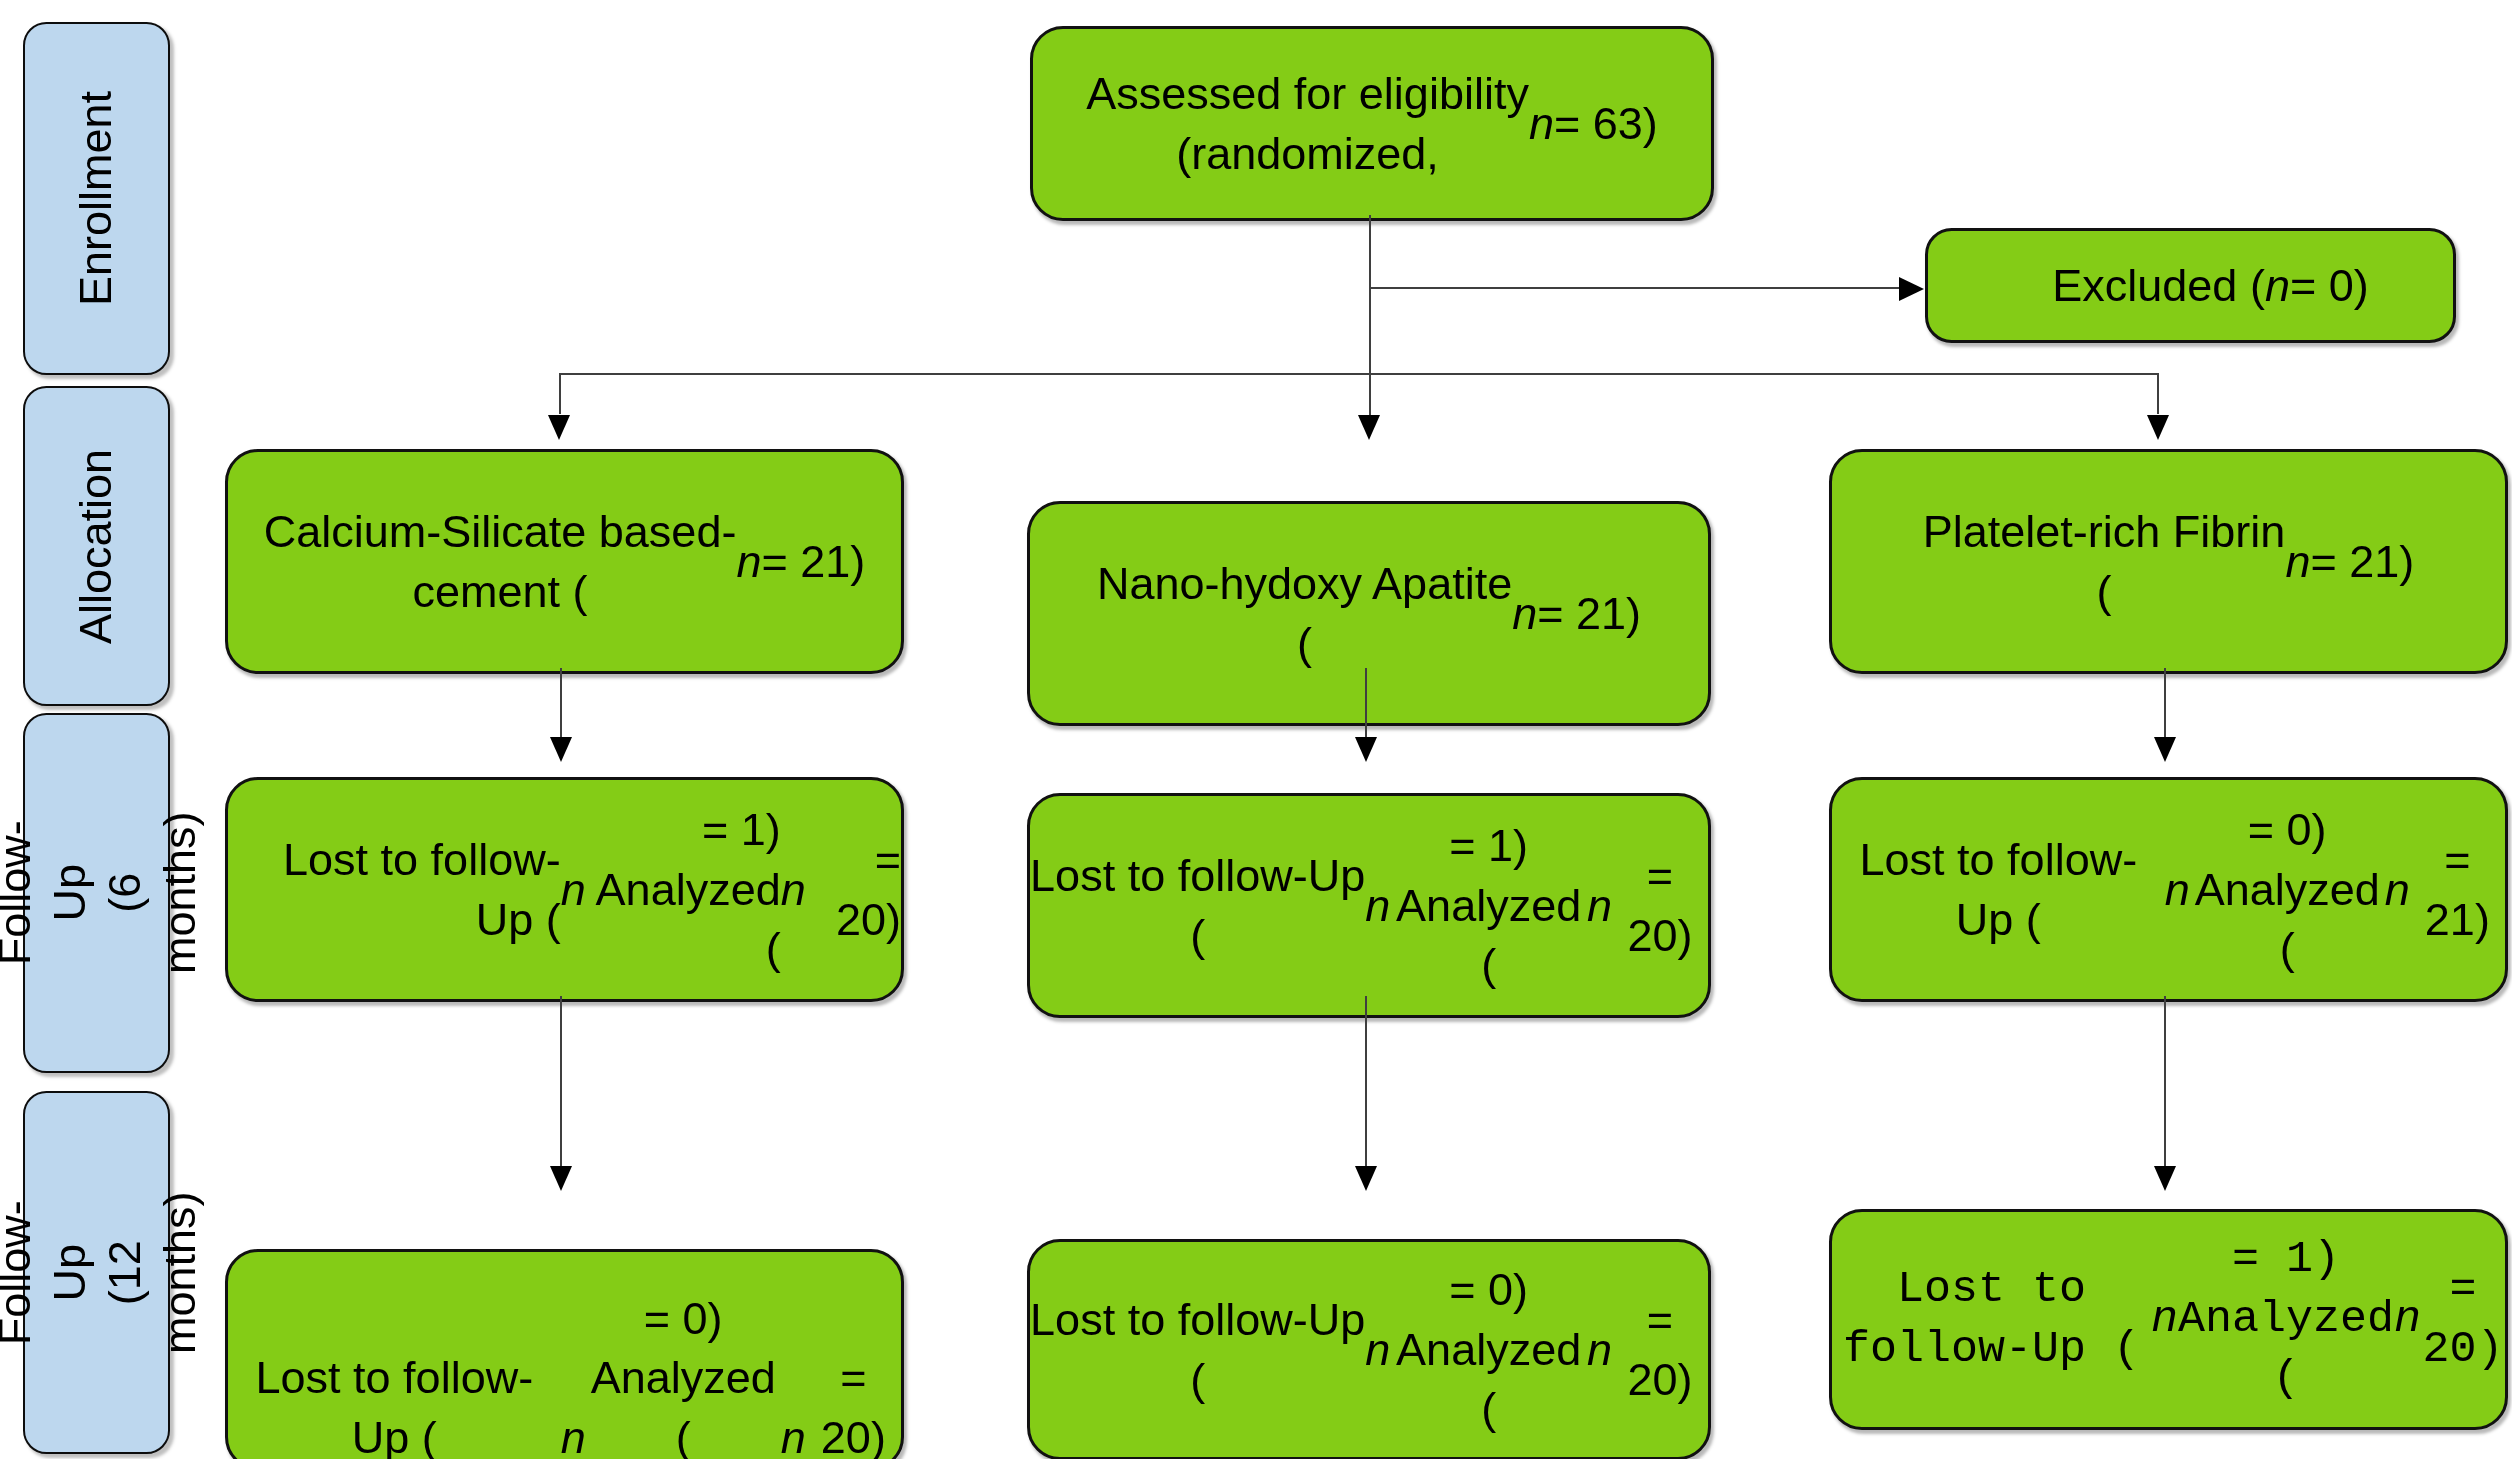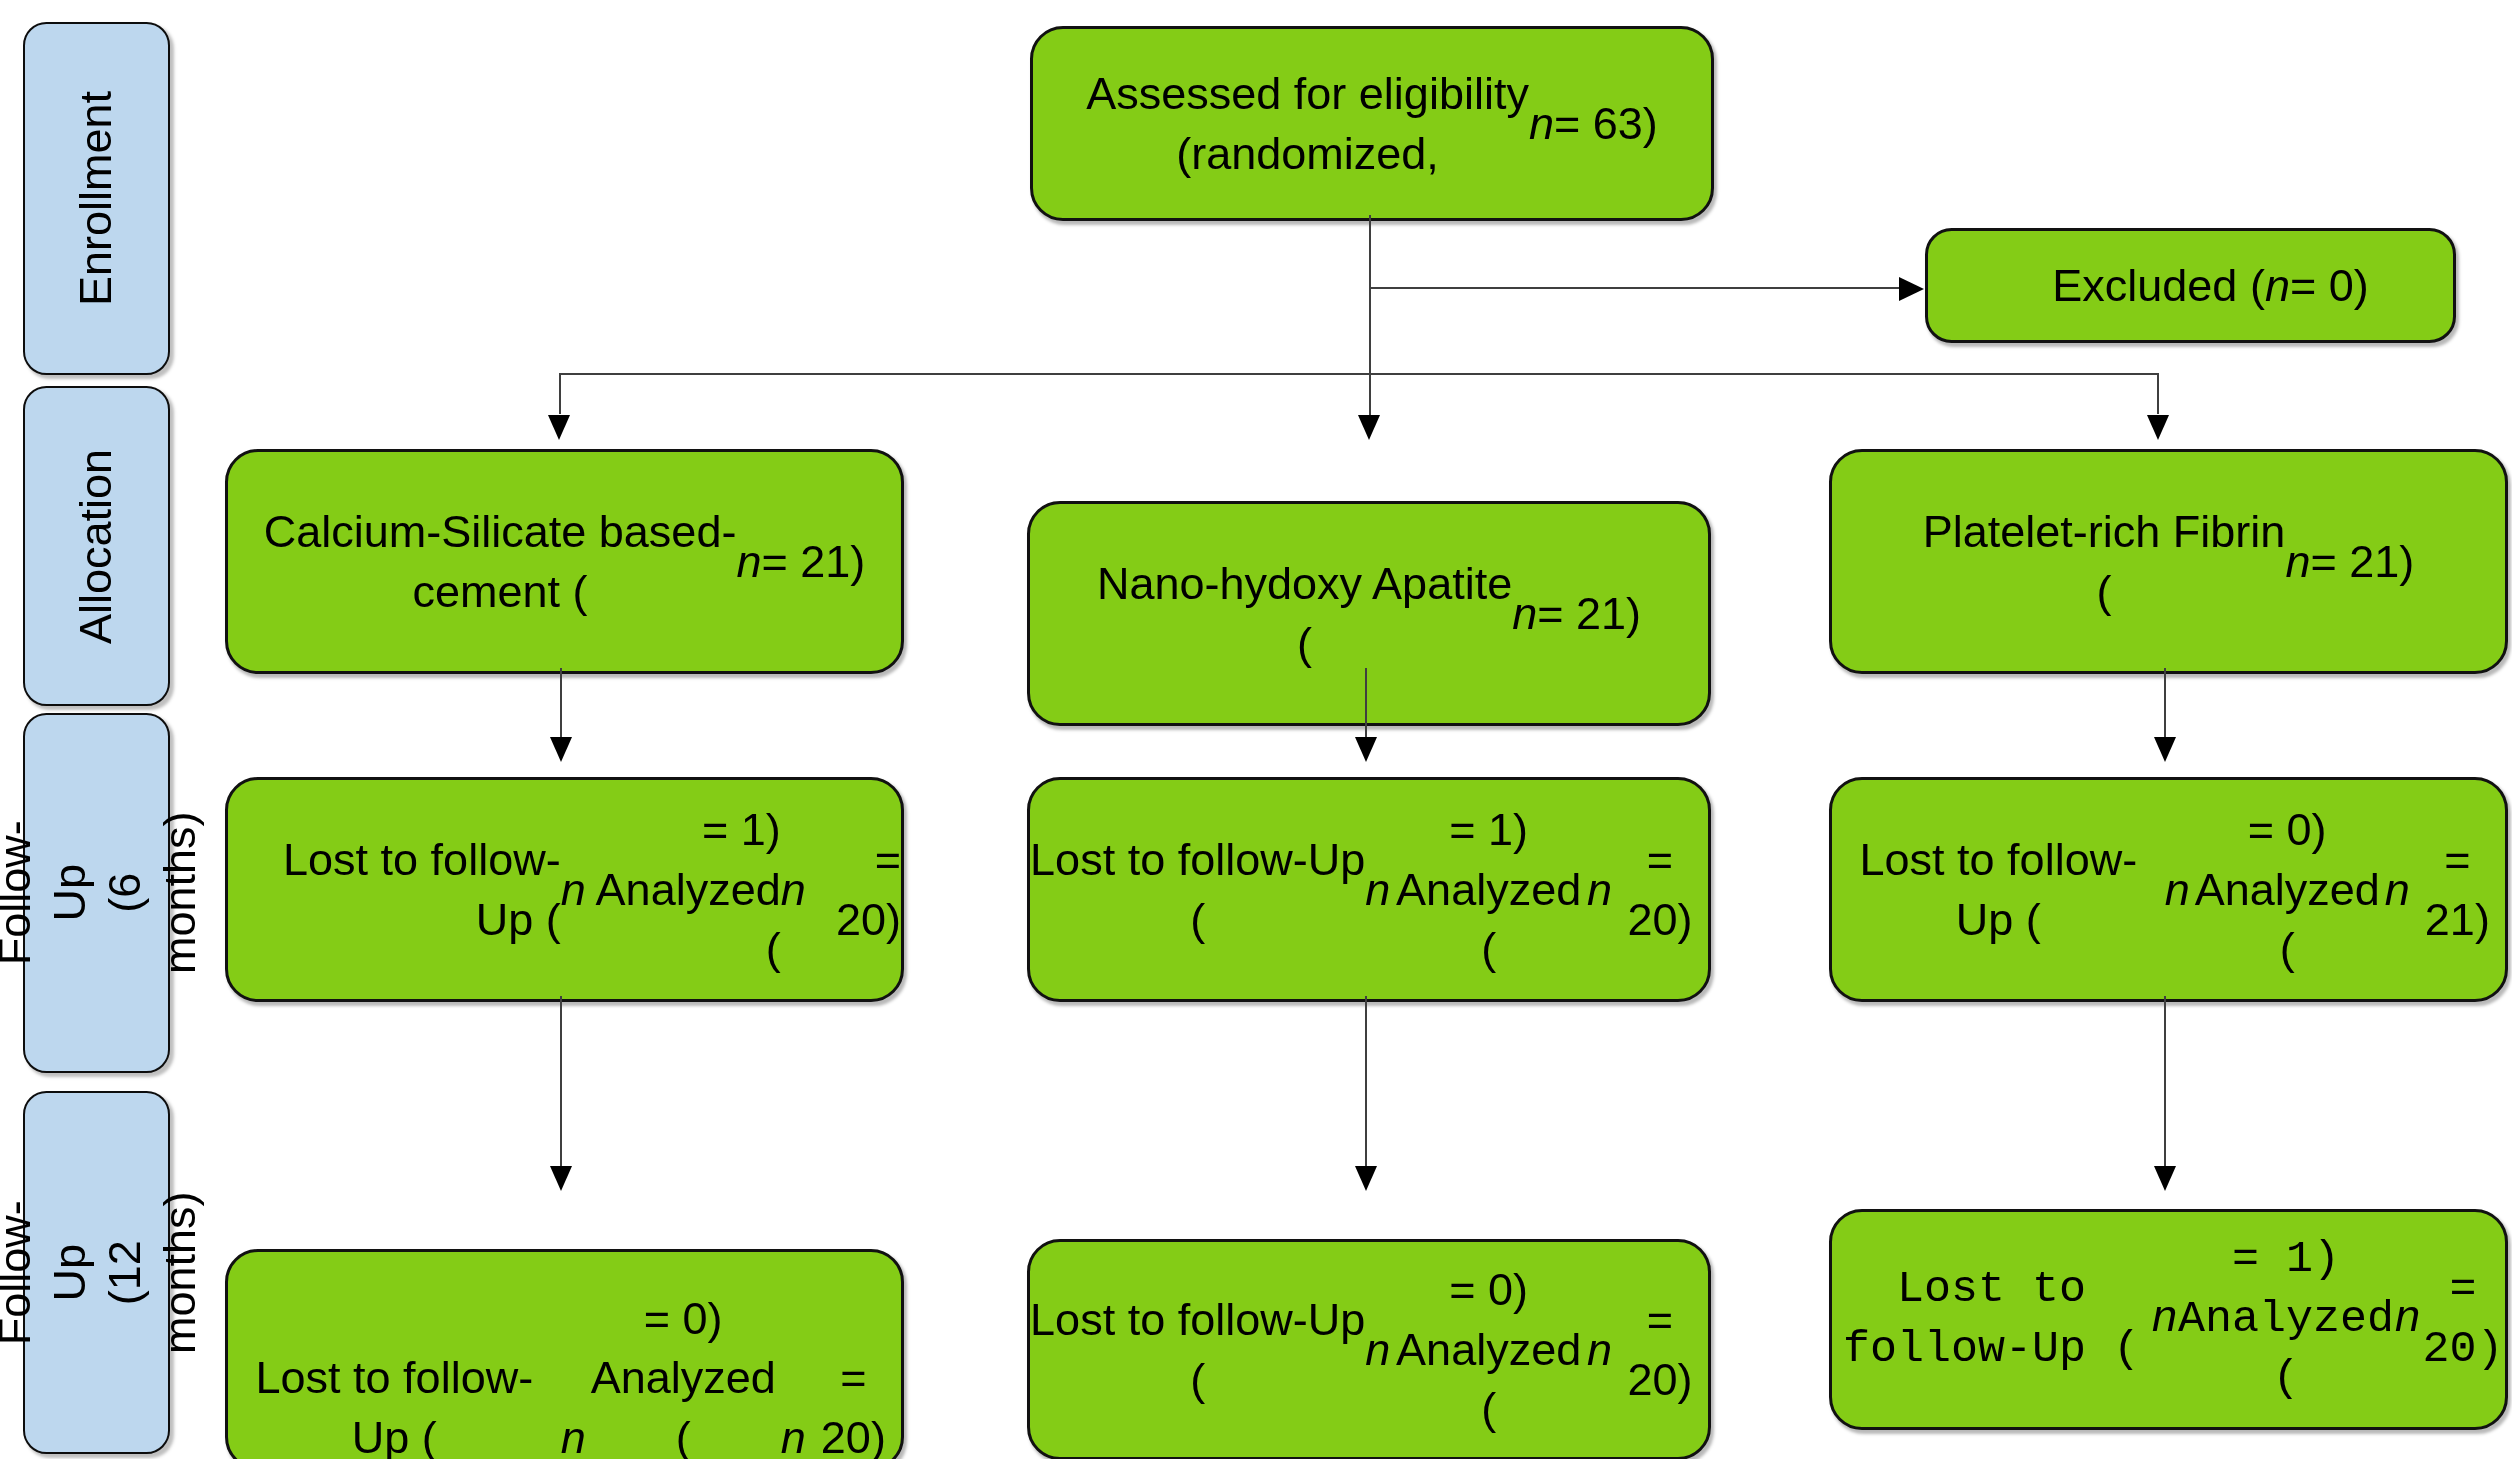--- a/index.html
+++ b/index.html
@@ -92,21 +92,21 @@
 
   <div class="fbox" style="left:225px;top:449px;width:673px;height:219px;">Calcium-Silicate based-
 cement (<i>n</i> = 21)</div>
   <div class="fbox" style="left:1027px;top:463px;width:678px;height:219px;margin-top:38px;">Nano-hydoxy Apatite
 (<i>n</i> = 21)</div>
   <div class="fbox" style="left:1829px;top:449px;width:673px;height:219px;">Platelet-rich Fibrin
 (<i>n</i> = 21)</div>
 
   <div class="fbox" style="left:225px;top:777px;width:673px;height:219px;text-align:right;">Lost to follow-Up (<i>n</i> = 1)
 Analyzed (<i>n</i> = 20)</div>
-  <div class="fbox" style="left:1027px;top:777px;width:678px;height:219px;align-items:center;">Lost to follow-Up (<i>n</i> = 1)
+  <div class="fbox" style="left:1027px;top:793px;width:678px;height:219px;align-items:center;">Lost to follow-Up (<i>n</i> = 1)
 Analyzed (<i>n</i> = 20)</div>
   <div class="fbox" style="left:1829px;top:777px;width:673px;height:219px;">Lost to follow-Up (<i>n</i> = 0)
 Analyzed (<i>n</i> = 21)</div>
 
   <div class="fbox" style="left:225px;top:1249px;width:673px;height:215px;align-items:flex-end;">Lost to follow-Up (<i>n</i> = 0)
 Analyzed (<i>n</i> = 20)</div>
   <div class="fbox" style="left:1027px;top:1239px;width:678px;height:215px;text-align:center;">Lost to follow-Up (<i>n</i> = 0)
 Analyzed (<i>n</i> = 20)</div>
   <div class="fbox" style="left:1829px;top:1209px;width:673px;height:215px;font-family:Liberation Mono, monospace;">Lost to follow-Up (<i>n</i> = 1)
 Analyzed (<i>n</i> = 20)</div>

